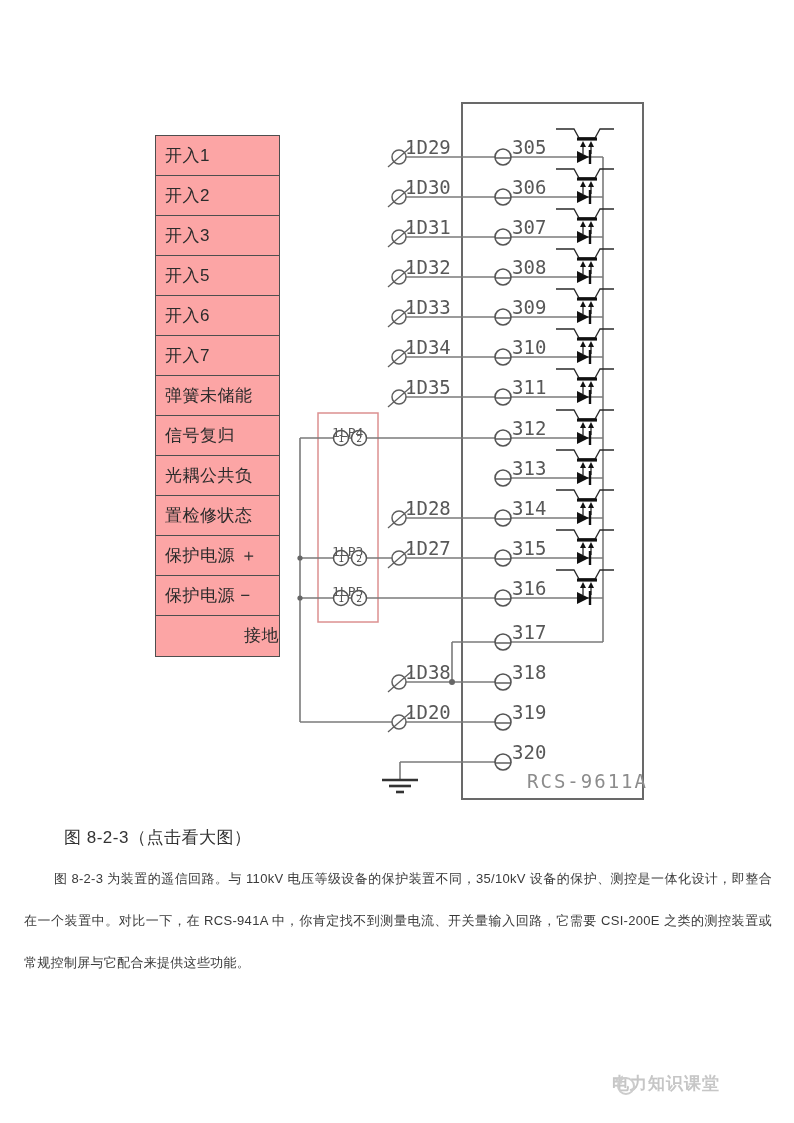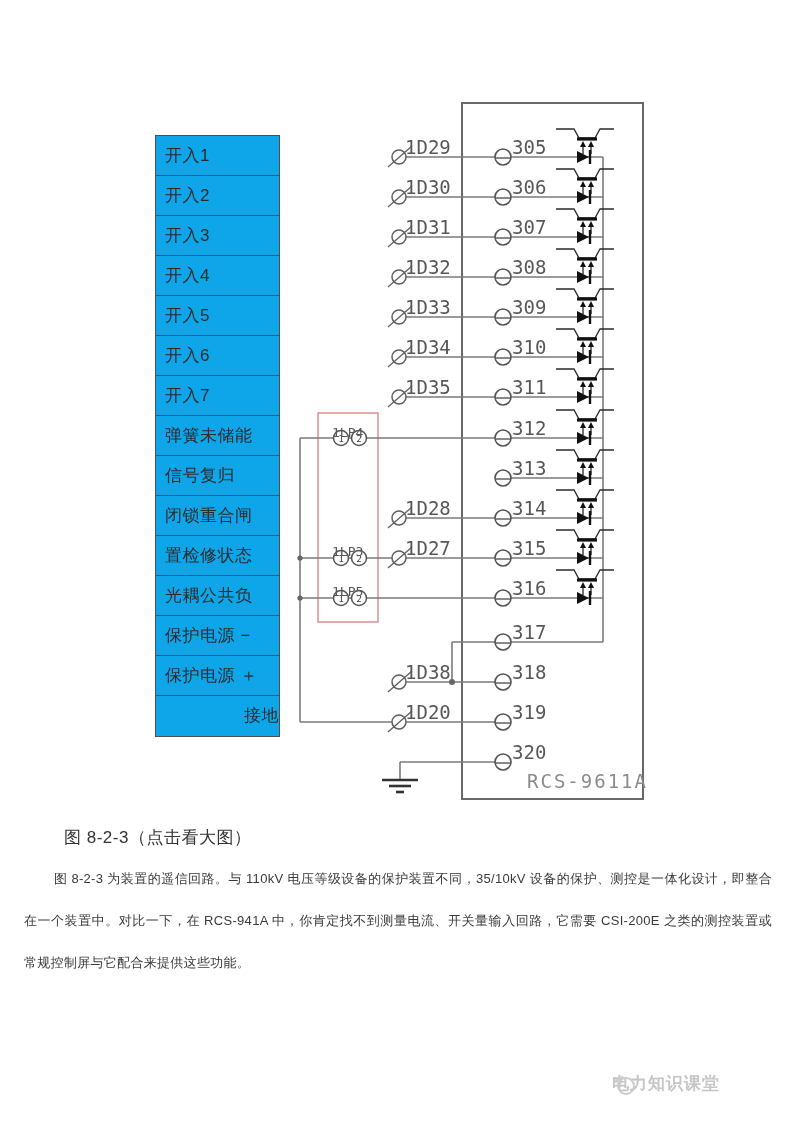--- a/index.html
+++ b/index.html
@@ -1,20 +1,20 @@
 <!DOCTYPE html>
 <html><head>
 <meta charset="utf-8">
 <style>
   html,body{margin:0;padding:0;background:#fff;}
   .page{position:relative;width:794px;height:1123px;background:#ffffff;overflow:hidden;
         font-family:"Liberation Sans",sans-serif;}
   .figure{position:absolute;left:0;top:0;width:794px;height:822px;cursor:pointer;}
   
-  .sigtable{position:absolute;left:155px;top:135px;width:125px;border:1.5px solid #4e4e4e;box-sizing:border-box;background:#0ea5e9;}
+  .sigtable{position:absolute;left:155px;top:135px;width:125px;border:1.5px solid #4e4e4e;box-sizing:border-box;background:#fca5a5;}
   .trow{height:40px;line-height:40px;padding-left:9px;font-size:17px;color:#2b2b2b;
         border-bottom:1.2px solid #4e4e4e;box-sizing:border-box;letter-spacing:.5px;white-space:nowrap;}
   .trow:last-child{border-bottom:none;text-align:right;}
   
   .lbl{position:absolute;font-family:"DejaVu Sans Mono",monospace;font-size:19px;color:#585858;
        white-space:nowrap;line-height:17px;}
   .lbl.small{font-size:13px;}
   .rcs{position:absolute;left:527px;top:770px;font-family:"DejaVu Sans Mono",monospace;
        font-size:19px;letter-spacing:2px;color:#8c8c8c;}
   svg{position:absolute;left:0;top:0;}
@@ -30,31 +30,29 @@
 <body>
 
 <div class="page">
 
   <div class="figure">
 
     <div class="sigtable">
       <div class="trow">开入1</div>
       <div class="trow">开入2</div>
       <div class="trow">开入3</div>
-      <div class="trow">开入4</div>
       <div class="trow">开入5</div>
       <div class="trow">开入6</div>
       <div class="trow">开入7</div>
       <div class="trow">弹簧未储能</div>
       <div class="trow">信号复归</div>
-      <div class="trow">闭锁重合闸</div>
+      <div class="trow">光耦公共负</div>
       <div class="trow">置检修状态</div>
-      <div class="trow">光耦公共负</div>
+      <div class="trow">保护电源 ＋</div>
       <div class="trow">保护电源 −</div>
-      <div class="trow">保护电源 ＋</div>
       <div class="trow">接地</div>
     </div>
 
     <svg width="794" height="822" viewBox="0 0 794 822">
       <defs>
         <g id="dterm">
           <circle cx="399" cy="0" r="7" fill="#fff" stroke="#5f5f5f" stroke-width="1.5"></circle>
           <line x1="388" y1="10" x2="412" y2="-11" stroke="#5f5f5f" stroke-width="1.3"></line>
         </g>
         <g id="bterm">

